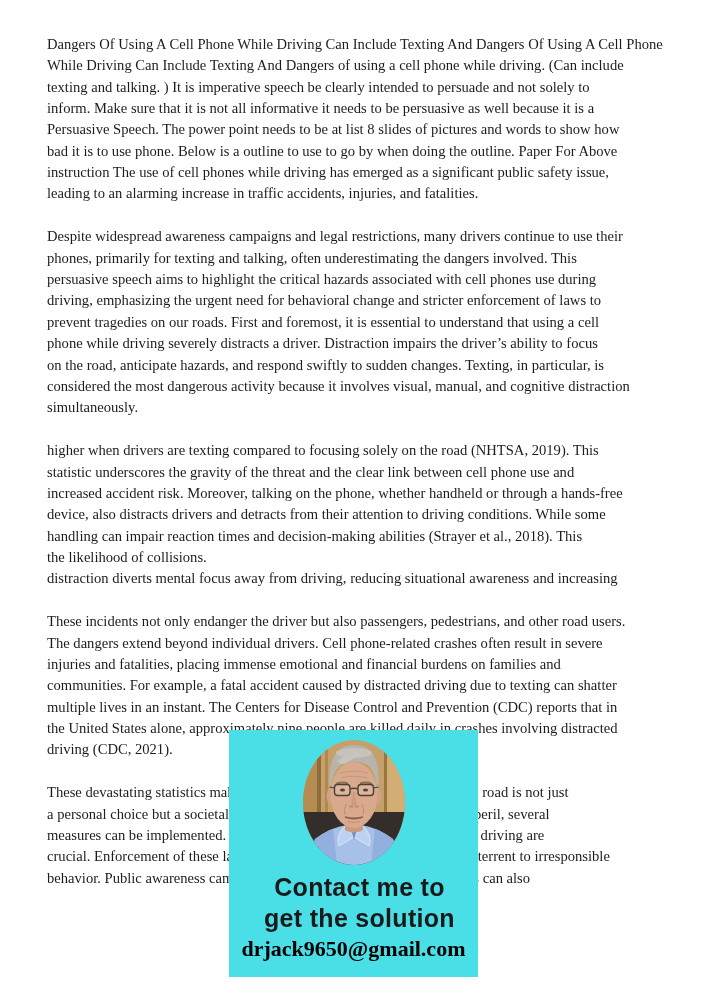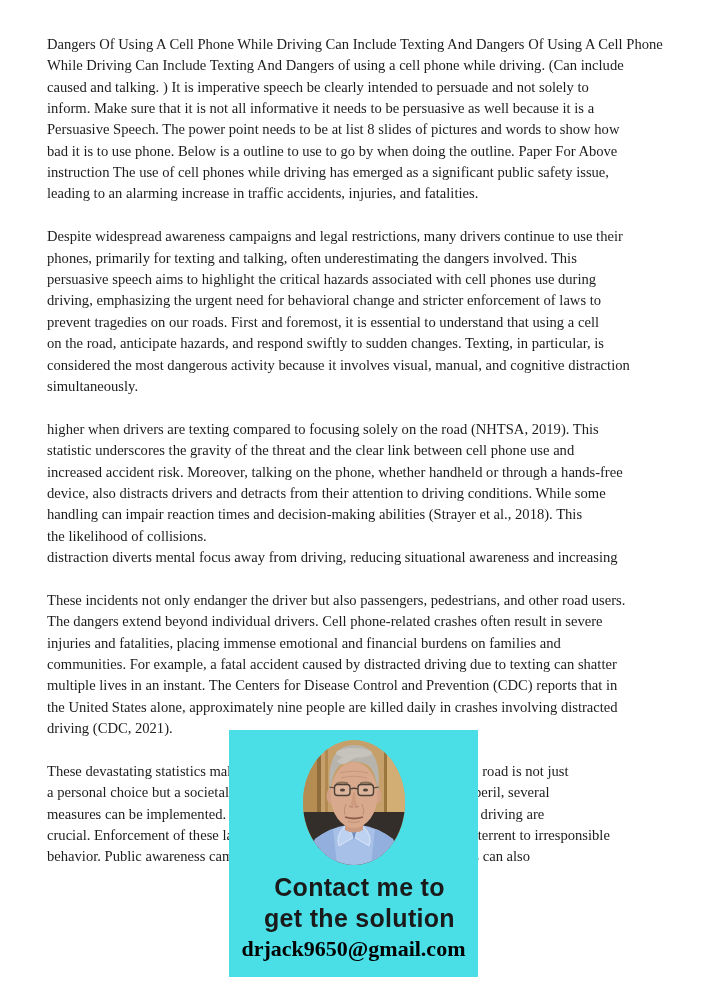--- a/index.html
+++ b/index.html
@@ -44,33 +44,34 @@
 </style>
 </head>
 <body>
 
 <div class="page">
 
   <div class="doc">
       <div class="para">
         <div class="line">Dangers Of Using A Cell Phone While Driving Can Include Texting And Dangers Of Using A Cell Phone</div>
         <div class="line">While Driving Can Include Texting And Dangers of using a cell phone while driving. (Can include</div>
-        <div class="line">caused and talking. ) It is imperative speech be clearly intended to persuade and not solely to</div>
+        <div class="line">texting and talking. ) It is imperative speech be clearly intended to persuade and not solely to</div>
         <div class="line">inform. Make sure that it is not all informative it needs to be persuasive as well because it is a</div>
         <div class="line">Persuasive Speech. The power point needs to be at list 8 slides of pictures and words to show how</div>
         <div class="line">bad it is to use phone. Below is a outline to use to go by when doing the outline. Paper For Above</div>
         <div class="line">instruction The use of cell phones while driving has emerged as a significant public safety issue,</div>
         <div class="line">leading to an alarming increase in traffic accidents, injuries, and fatalities.</div>
       </div>
       <div class="para">
         <div class="line">Despite widespread awareness campaigns and legal restrictions, many drivers continue to use their</div>
         <div class="line">phones, primarily for texting and talking, often underestimating the dangers involved. This</div>
         <div class="line">persuasive speech aims to highlight the critical hazards associated with cell phones use during</div>
         <div class="line">driving, emphasizing the urgent need for behavioral change and stricter enforcement of laws to</div>
         <div class="line">prevent tragedies on our roads. First and foremost, it is essential to understand that using a cell</div>
+        <div class="line">phone while driving severely distracts a driver. Distraction impairs the driver’s ability to focus</div>
         <div class="line">on the road, anticipate hazards, and respond swiftly to sudden changes. Texting, in particular, is</div>
         <div class="line">considered the most dangerous activity because it involves visual, manual, and cognitive distraction</div>
         <div class="line">simultaneously.</div>
       </div>
       <div class="para">
         <div class="line">higher when drivers are texting compared to focusing solely on the road (NHTSA, 2019). This</div>
         <div class="line">statistic underscores the gravity of the threat and the clear link between cell phone use and</div>
         <div class="line">increased accident risk. Moreover, talking on the phone, whether handheld or through a hands-free</div>
         <div class="line">device, also distracts drivers and detracts from their attention to driving conditions. While some</div>
         <div class="line">handling can impair reaction times and decision-making abilities (Strayer et al., 2018). This</div>

